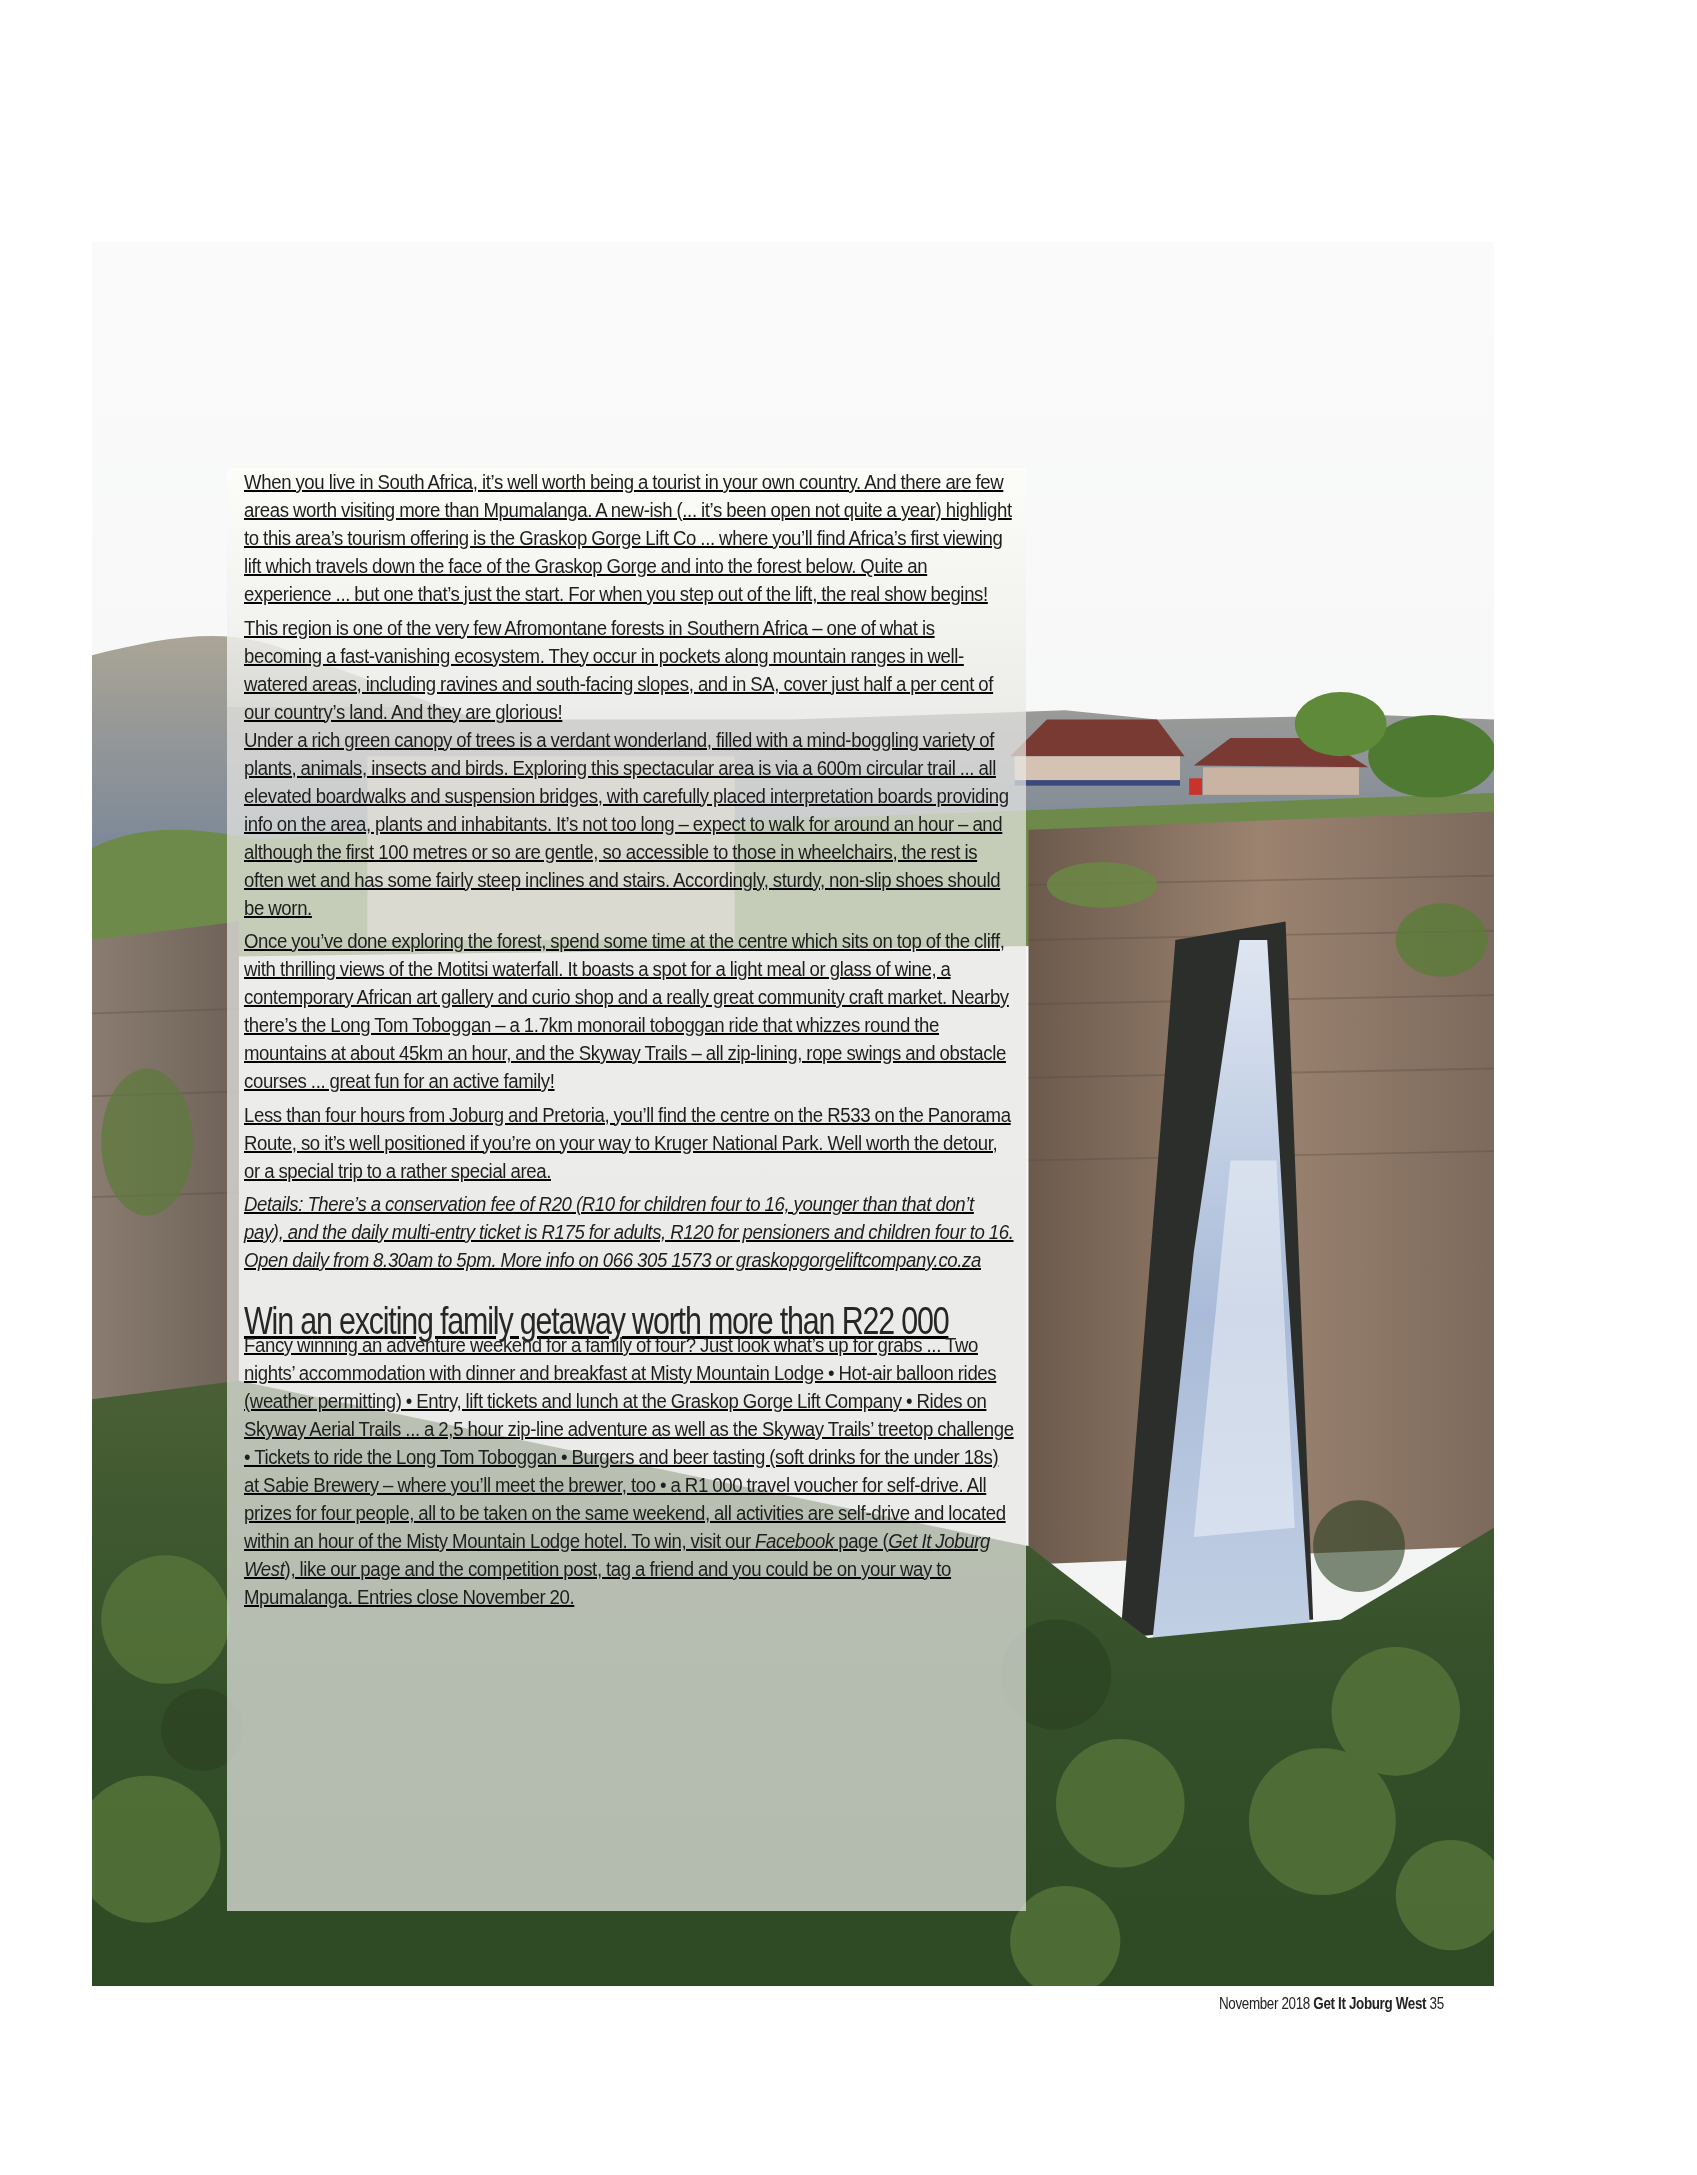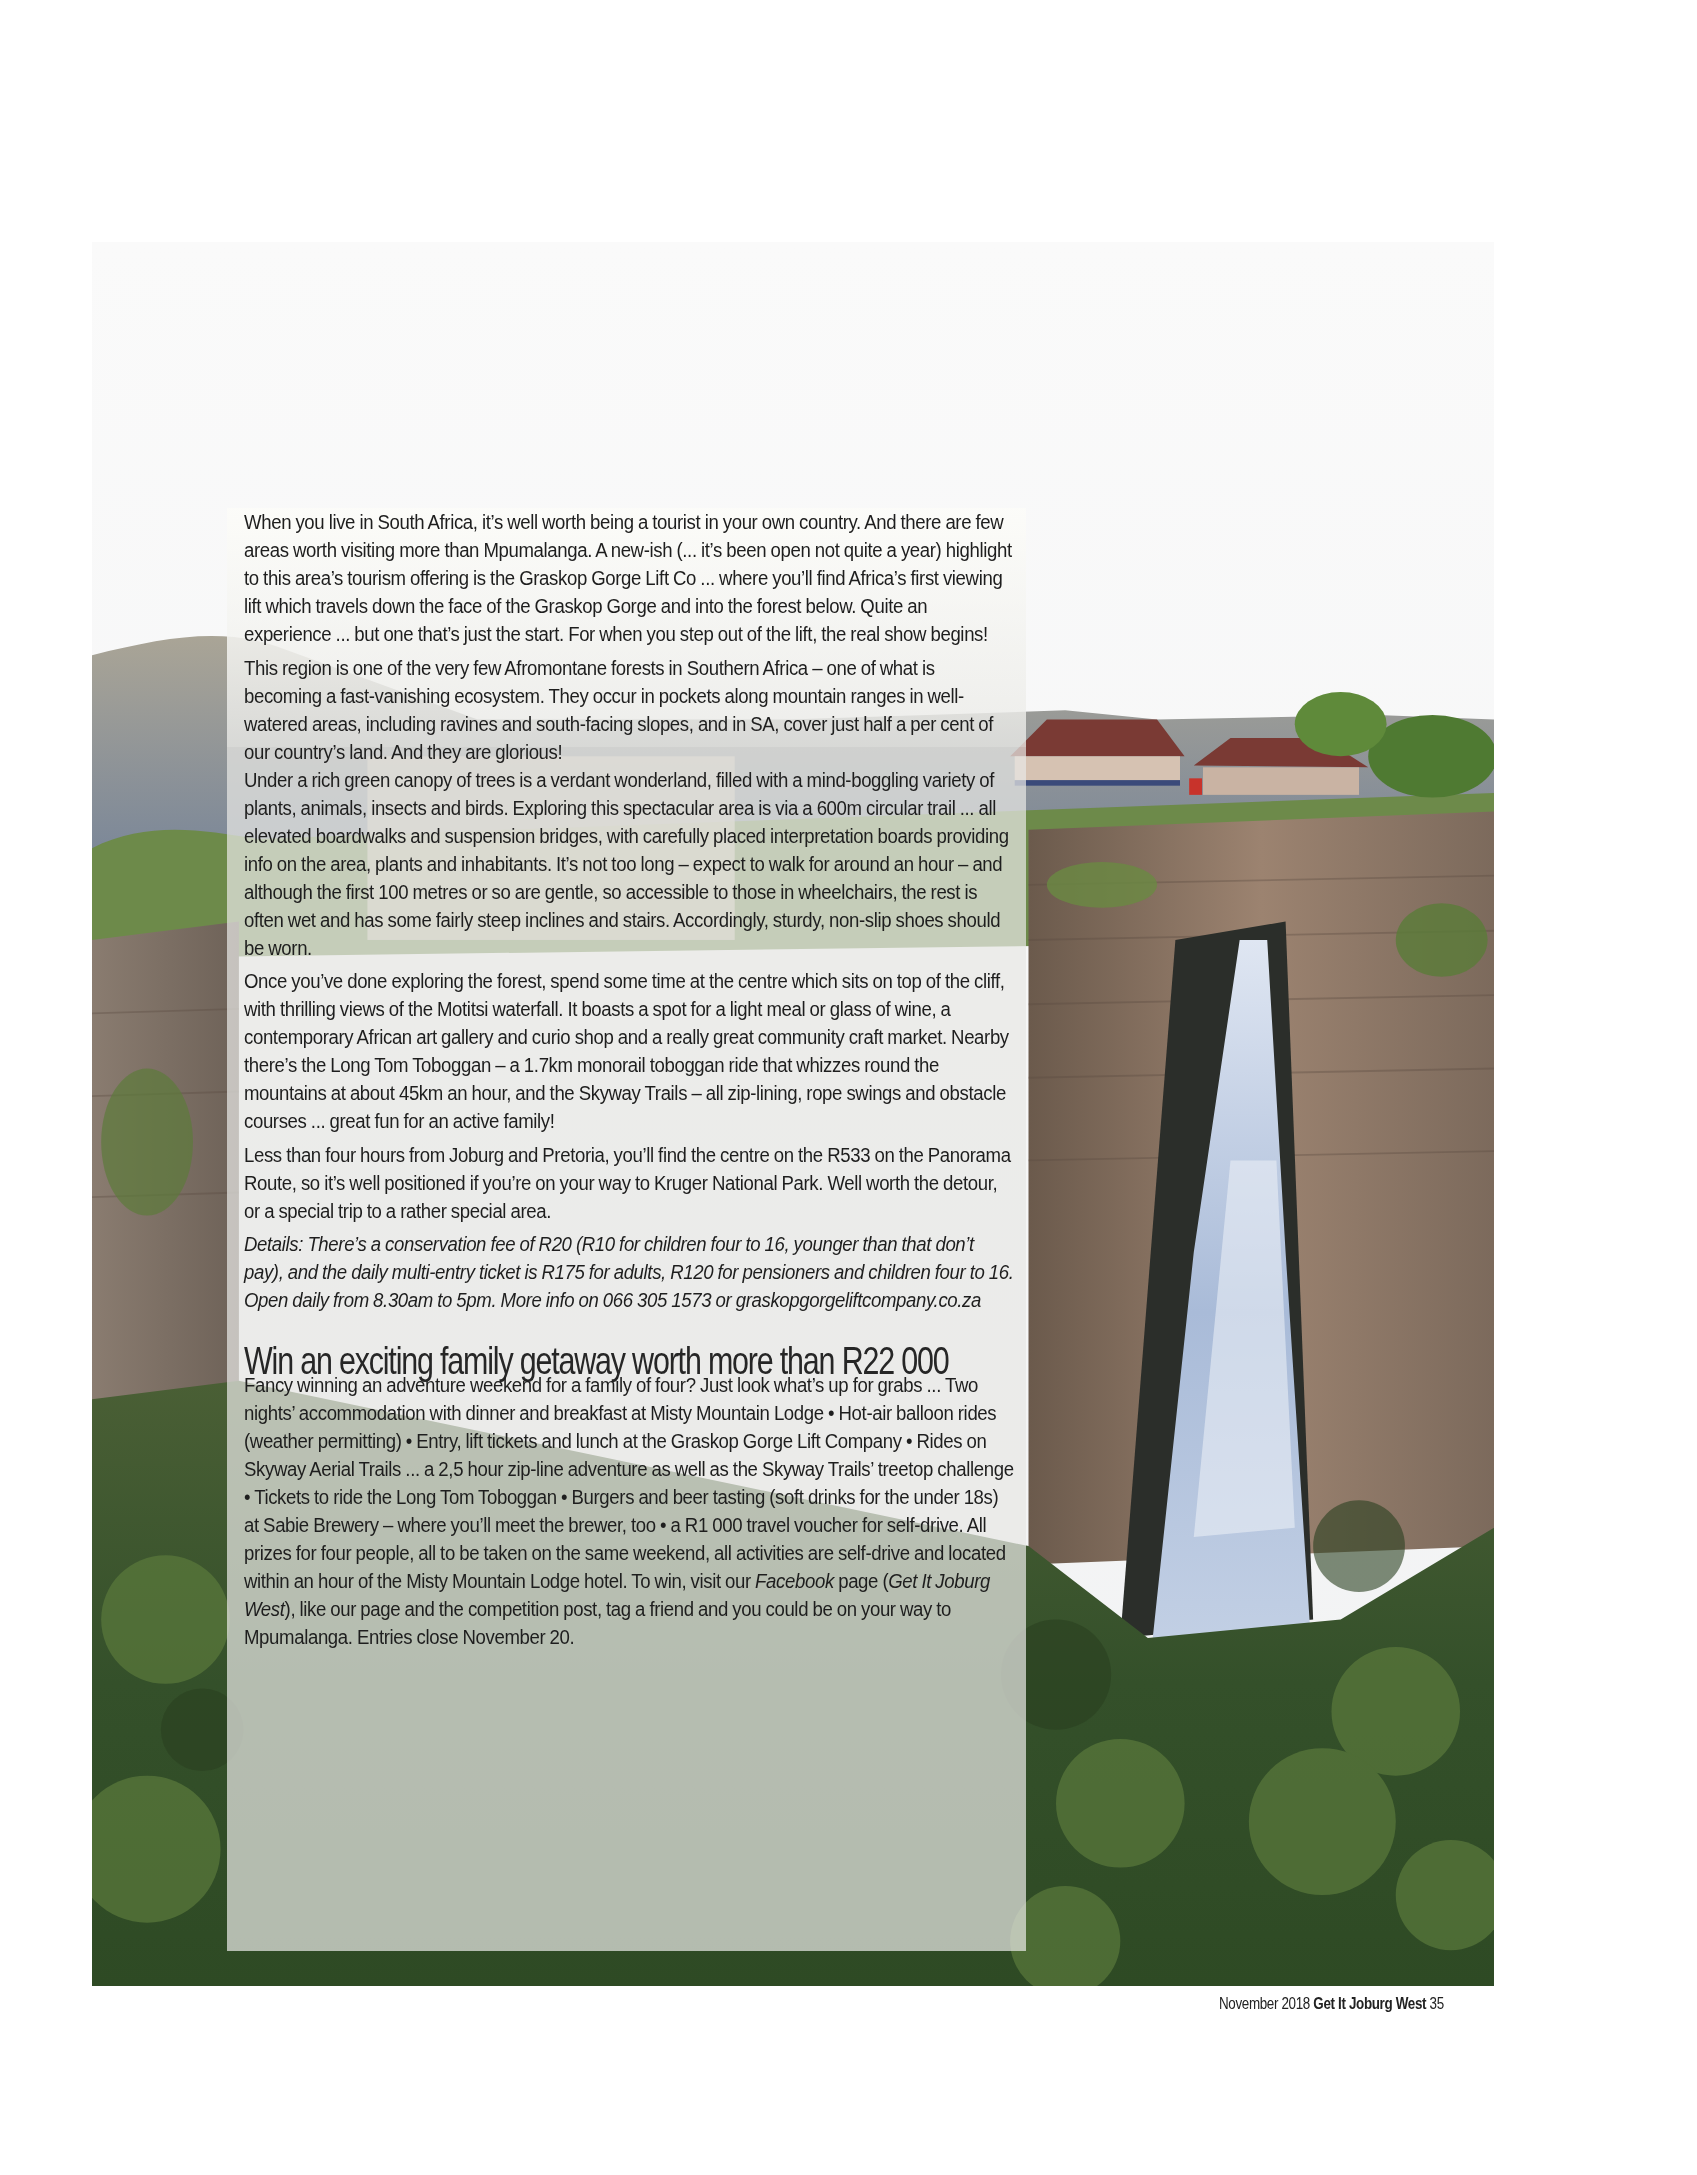--- a/index.html
+++ b/index.html
@@ -23,26 +23,27 @@
       height: 1744px;
       overflow: hidden;
       background: #f6f7f8;
     }
     .photo svg { position: absolute; left: 0; top: 0; width: 100%; height: 100%; }
 
     
     .panel {
       position: absolute;
       left: 227px;
-      top: 508px;
+      top: 468px;
       width: 799px;
       height: 1443px;
       background: rgba(232, 232, 228, 0.72);
       box-sizing: border-box;
       padding: 0 9.2px 0 17.4px;
+      text-decoration: underline;
     }
     .panel .top-fade {
       position: absolute;
       left: 0; top: 0; right: 0;
       height: 239px;
       background: linear-gradient(to bottom, rgba(253,253,250,0.92), rgba(240,240,236,0.25));
       pointer-events: none;
     }
     .article {
       position: relative;

